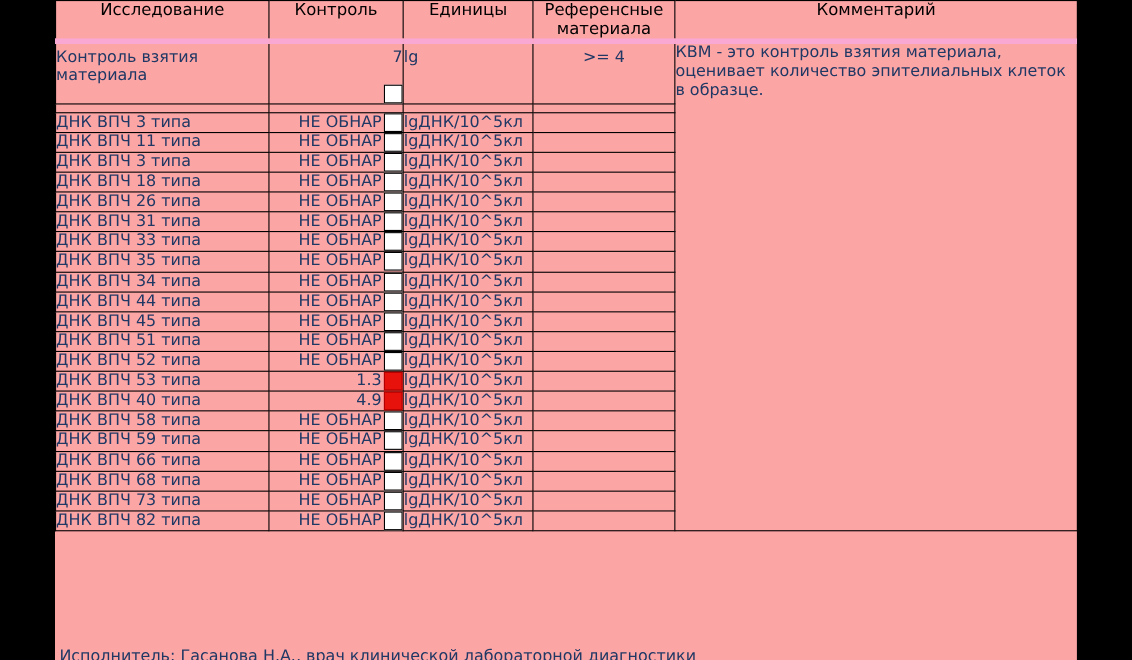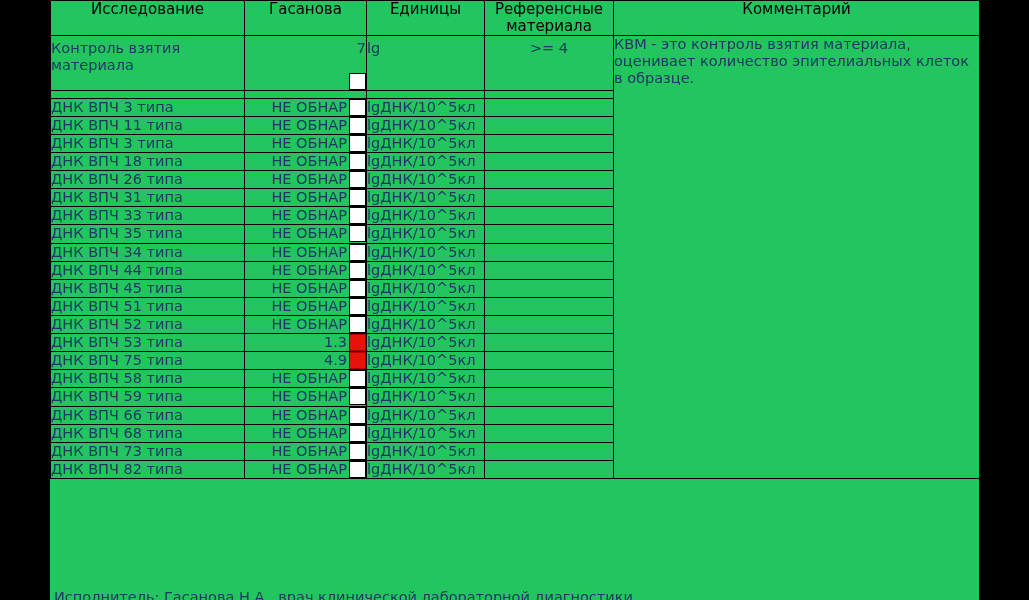--- a/index.html
+++ b/index.html
@@ -12,21 +12,21 @@
     height: 600px;
     overflow: hidden;
     font-family: "DejaVu Sans", "Liberation Sans", sans-serif;
   }
   #page {
     position: absolute;
     left: 50px;
     top: 0;
     width: 929px;
     height: 600px;
-    background: #22c55e;
+    background: #fca5a5;
     overflow: hidden;
   }
   table.report {
     border-collapse: collapse;
     width: 929px;
     table-layout: fixed;
     font-size: 14.5px;
     color: #1f3864;
   }
   table.report th, table.report td {
@@ -114,40 +114,40 @@
     white-space: nowrap;
   }
   .sep-row td {
     height: 7px;
     border-left: 1px solid #000;
     border-right: 1px solid #000;
     border-top: none;
     border-bottom: none;
   }
   tbody tr td { border-top: none; border-bottom: none; }
-  tbody tr:first-child td { border-top: 1px solid #f9a8d4; }
+  tbody tr:first-child td { border-top: 5px solid #f9a8d4; }
   .bottom-border td { border-bottom: 1px solid #000; }
 </style>
 </head>
 <body>
 
 <div id="page">
 
   <table class="report">
     <colgroup>
       <col class="c-study">
       <col class="c-result">
       <col class="c-units">
       <col class="c-ref">
       <col class="c-comm">
     </colgroup>
     <thead>
       <tr>
         <th>Исследование</th>
-        <th>Гасанова</th>
+        <th>Контроль</th>
         <th>Единицы</th>
         <th>Референсные материала</th>
         <th>Комментарий</th>
       </tr>
     </thead>
     <tbody id="table-body">
         <tr class="first-row">
           <td class="study">Контроль взятия материала</td>
           <td class="result">
             <div class="res-wrap">
@@ -315,21 +315,21 @@
           <td class="result">
             <div class="res-wrap">
               <span class="res-text">1.3</span>
               <span class="swatch red"></span>
             </div>
           </td>
           <td class="units">lgДНК/10^5кл</td>
           <td class="ref"></td>
         </tr>
         <tr>
-          <td class="study">ДНК ВПЧ 75 типа</td>
+          <td class="study">ДНК ВПЧ 40 типа</td>
           <td class="result">
             <div class="res-wrap">
               <span class="res-text">4.9</span>
               <span class="swatch red"></span>
             </div>
           </td>
           <td class="units">lgДНК/10^5кл</td>
           <td class="ref"></td>
         </tr>
         <tr>

